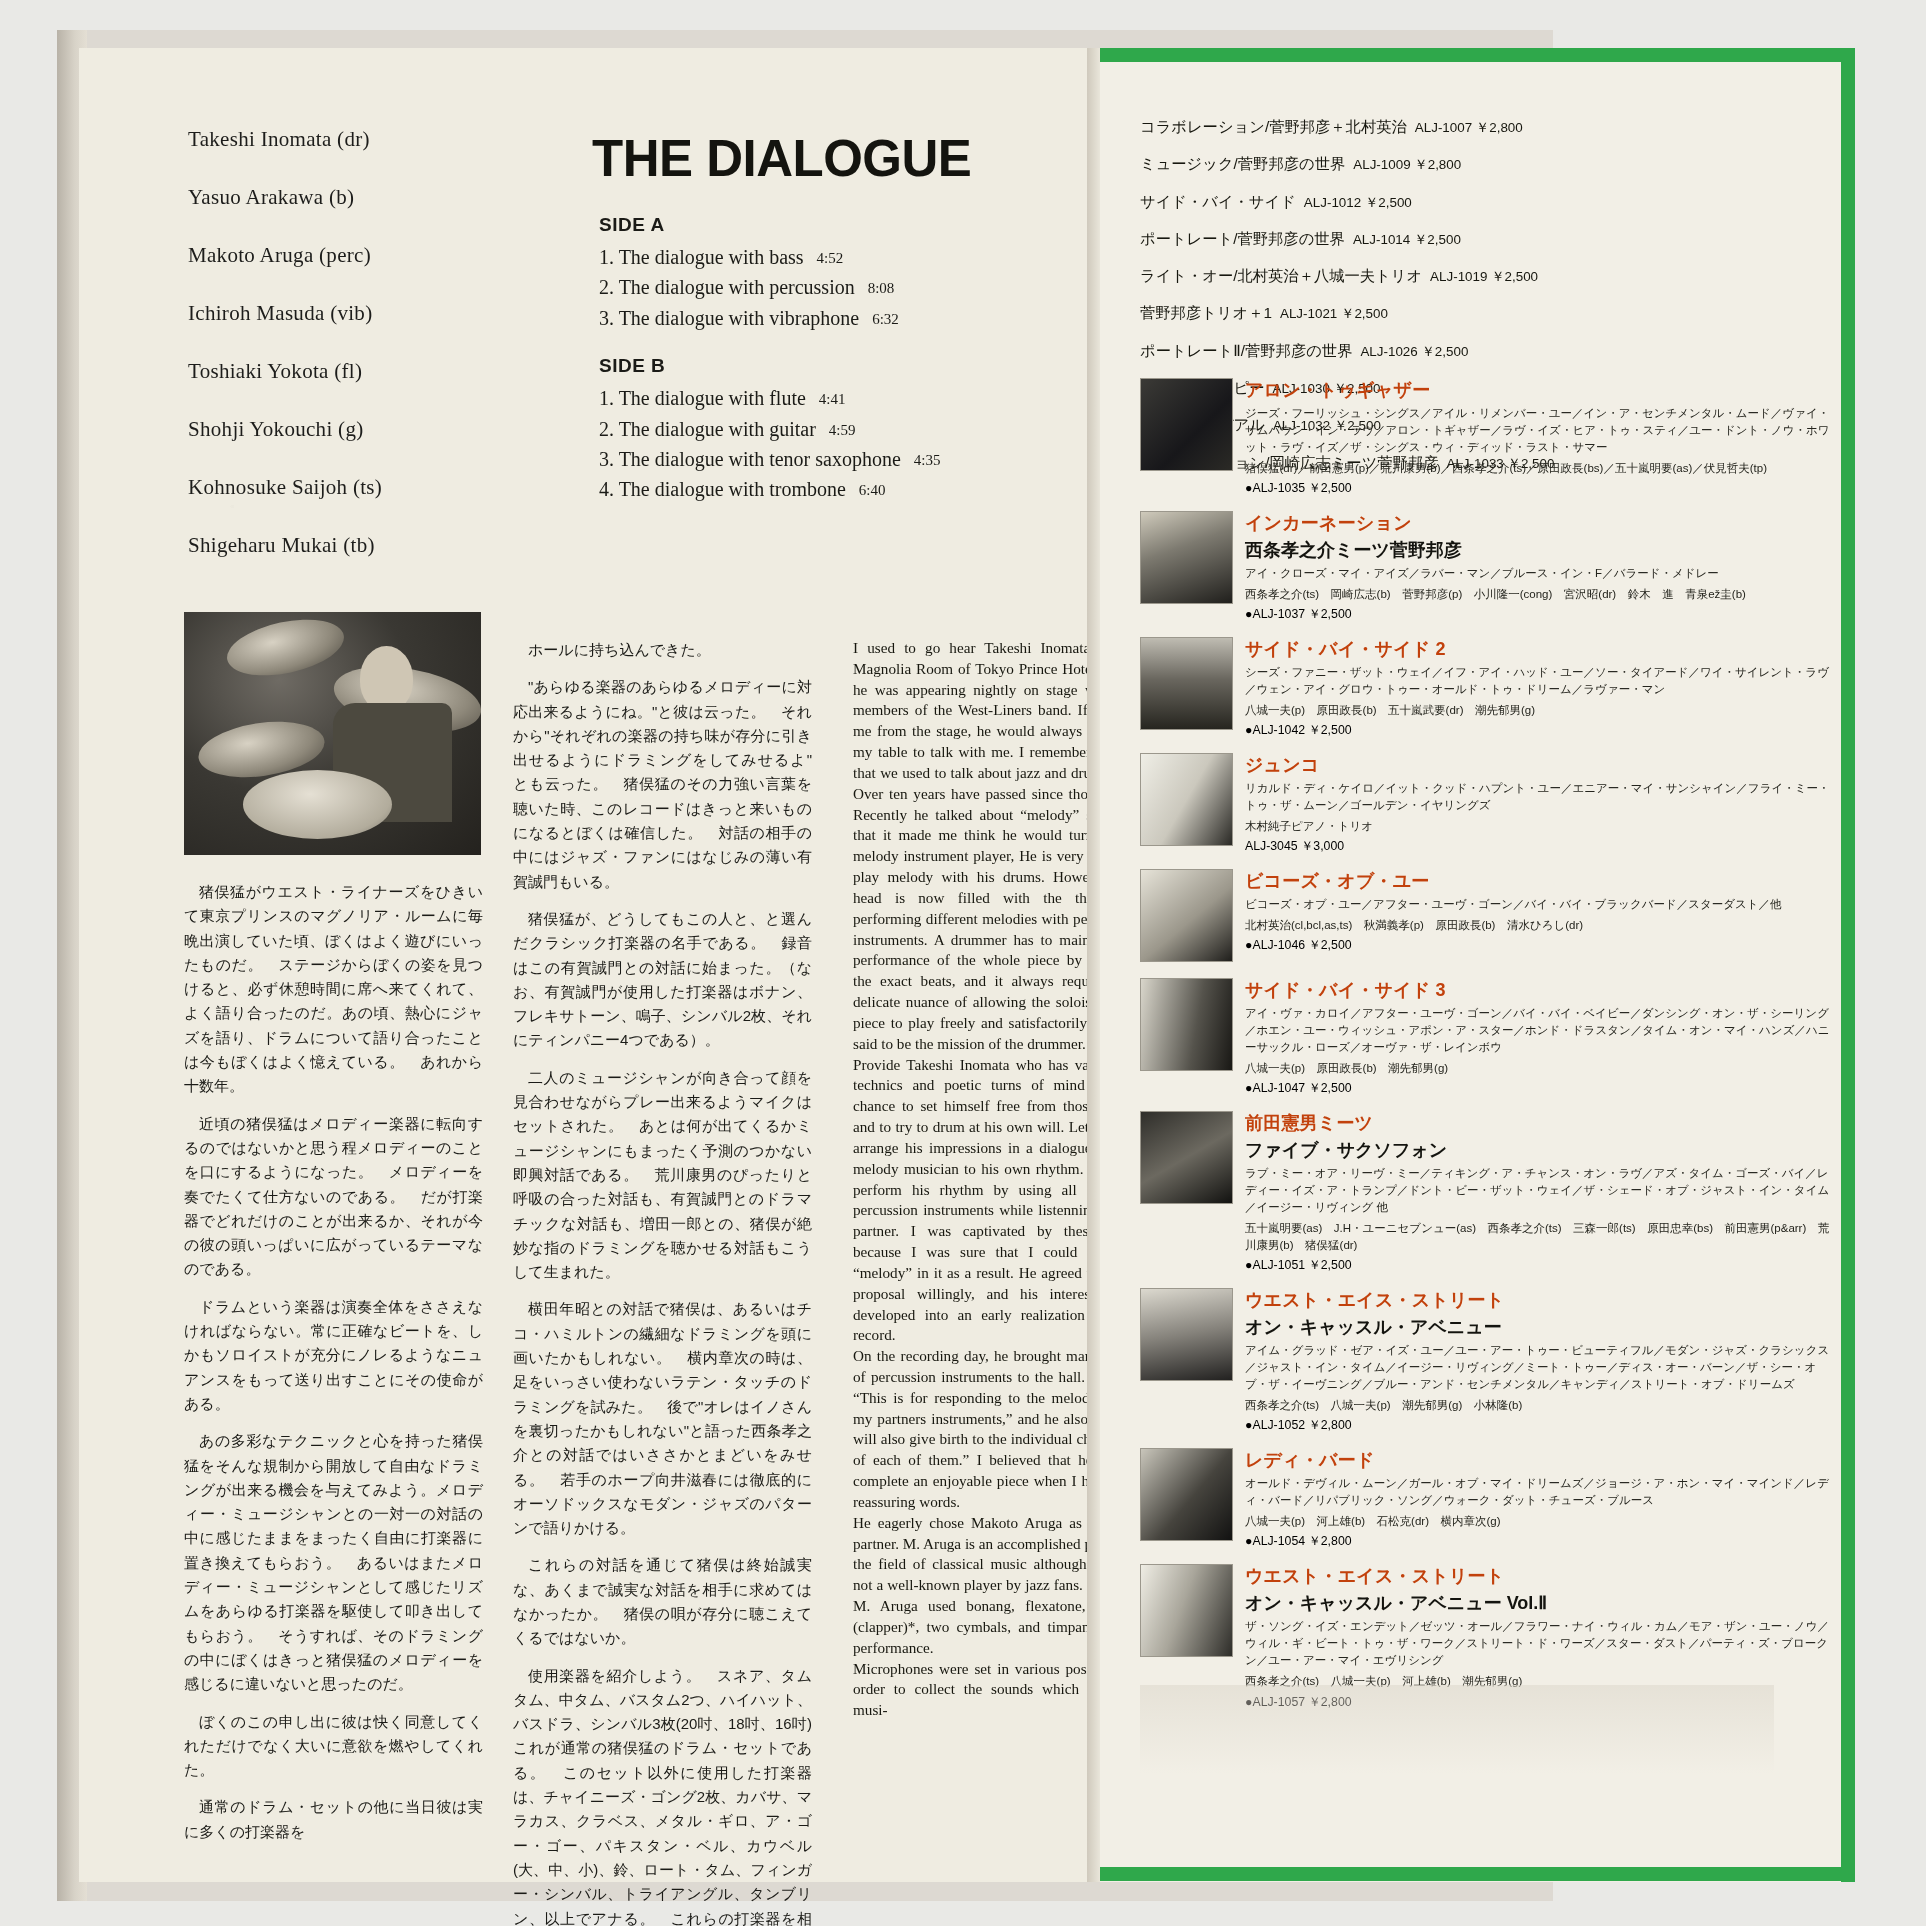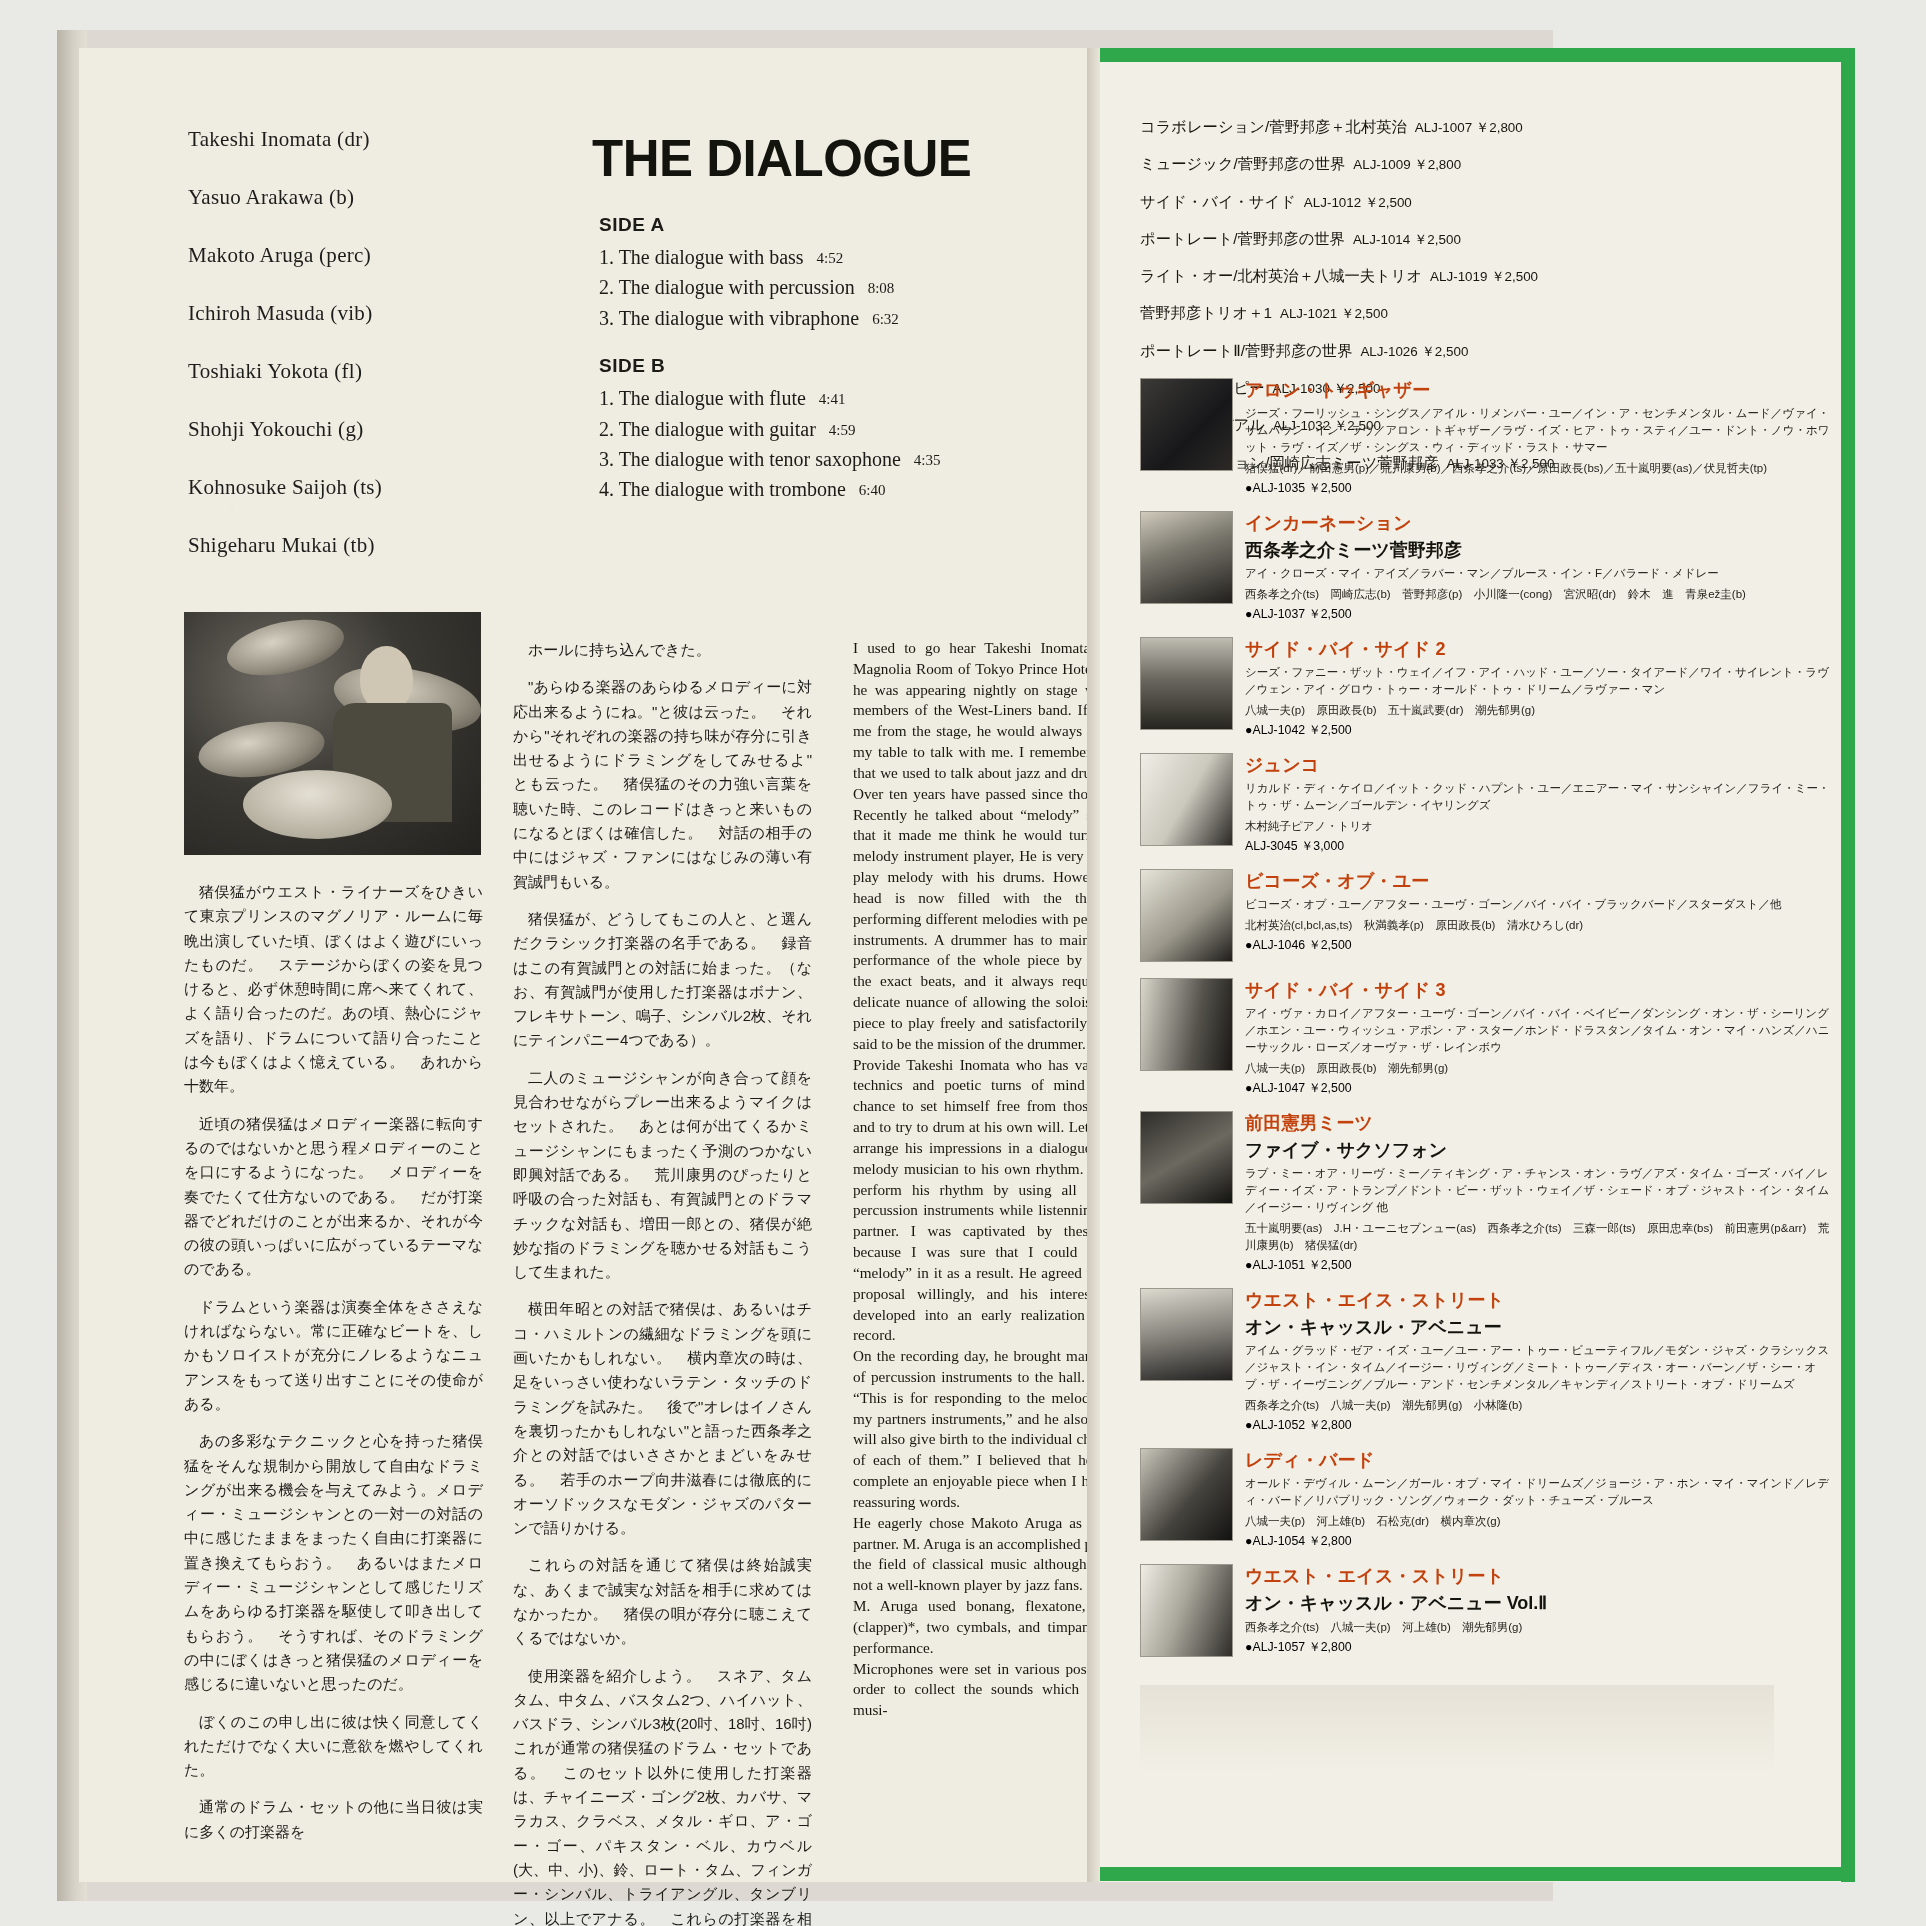--- a/index.html
+++ b/index.html
@@ -537,20 +537,21 @@
         <div class="rel-pers">八城一夫(p)　河上雄(b)　石松克(dr)　横内章次(g)</div>
         <div class="rel-code">●ALJ-1054  ￥2,800</div>
       </div>
     </div>
 
     <div class="rel">
       <div class="rel-cover cov-j"></div>
       <div class="rel-body">
         <div class="rel-title">ウエスト・エイス・ストリート</div>
         <div class="rel-title2">オン・キャッスル・アベニュー Vol.Ⅱ</div>
+        <div class="rel-sub">ザ・ソング・イズ・エンデット／ゼッツ・オール／フラワー・ナイ・ウィル・カム／モア・ザン・ユー・ノウ／ウィル・ギ・ビート・トゥ・ザ・ワーク／ストリート・ド・ワーズ／スター・ダスト／パーティ・ズ・ブロークン／ユー・アー・マイ・エヴリシング</div>
         <div class="rel-pers">西条孝之介(ts)　八城一夫(p)　河上雄(b)　潮先郁男(g)</div>
         <div class="rel-code">●ALJ-1057  ￥2,800</div>
       </div>
     </div>
 
   </div>
 
   <div class="bottom-fade"></div>
 
 </div>

